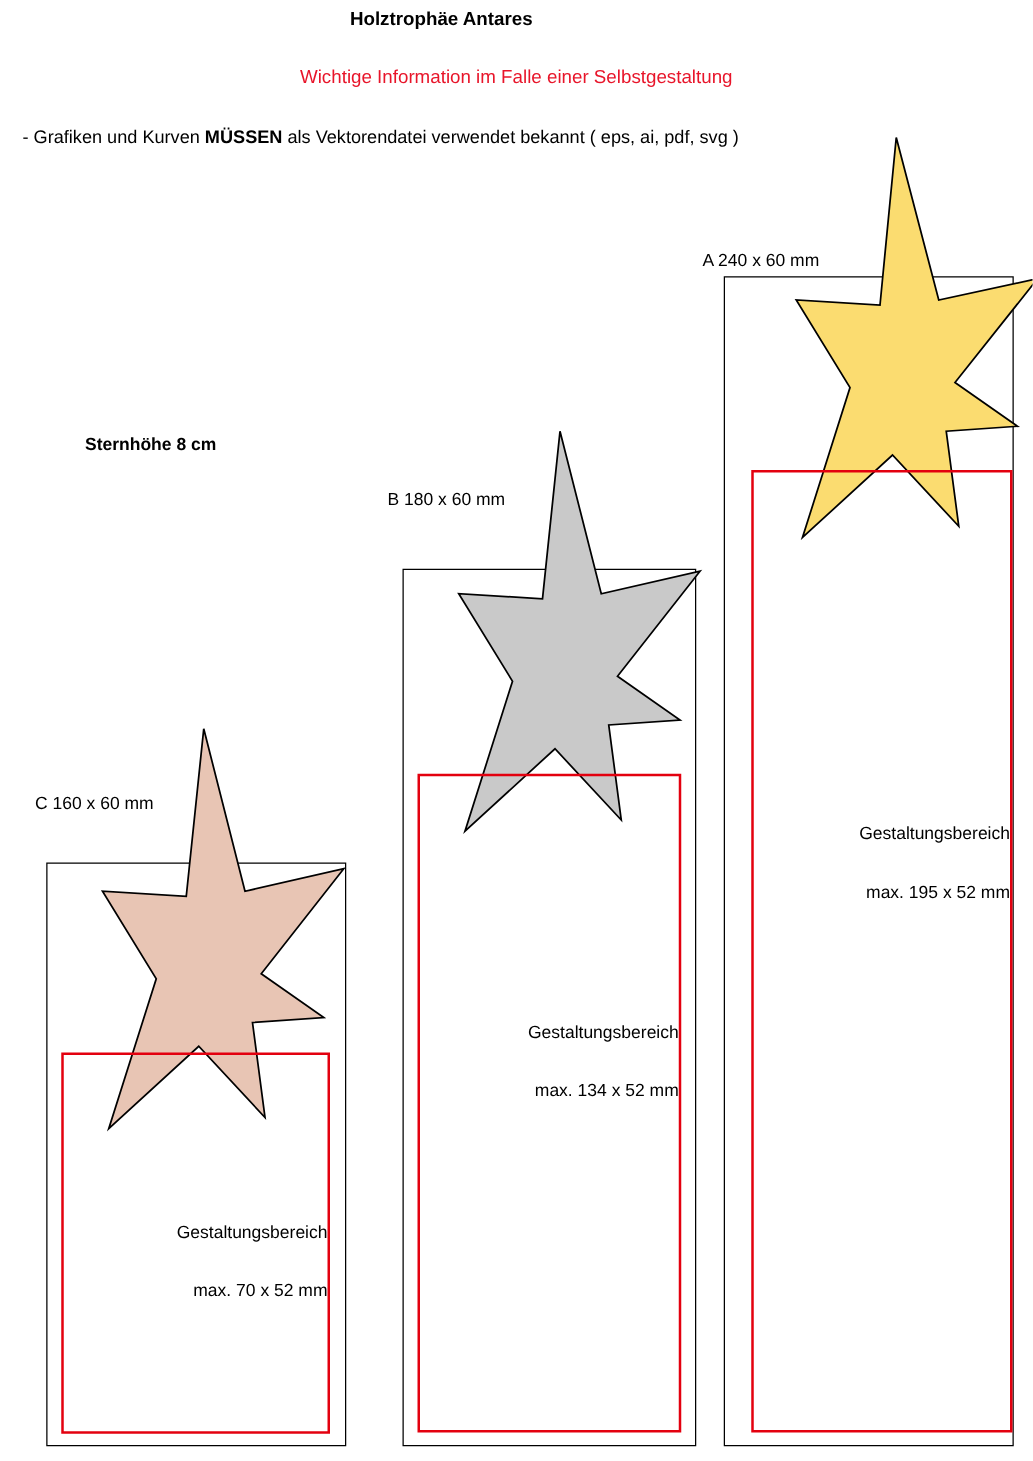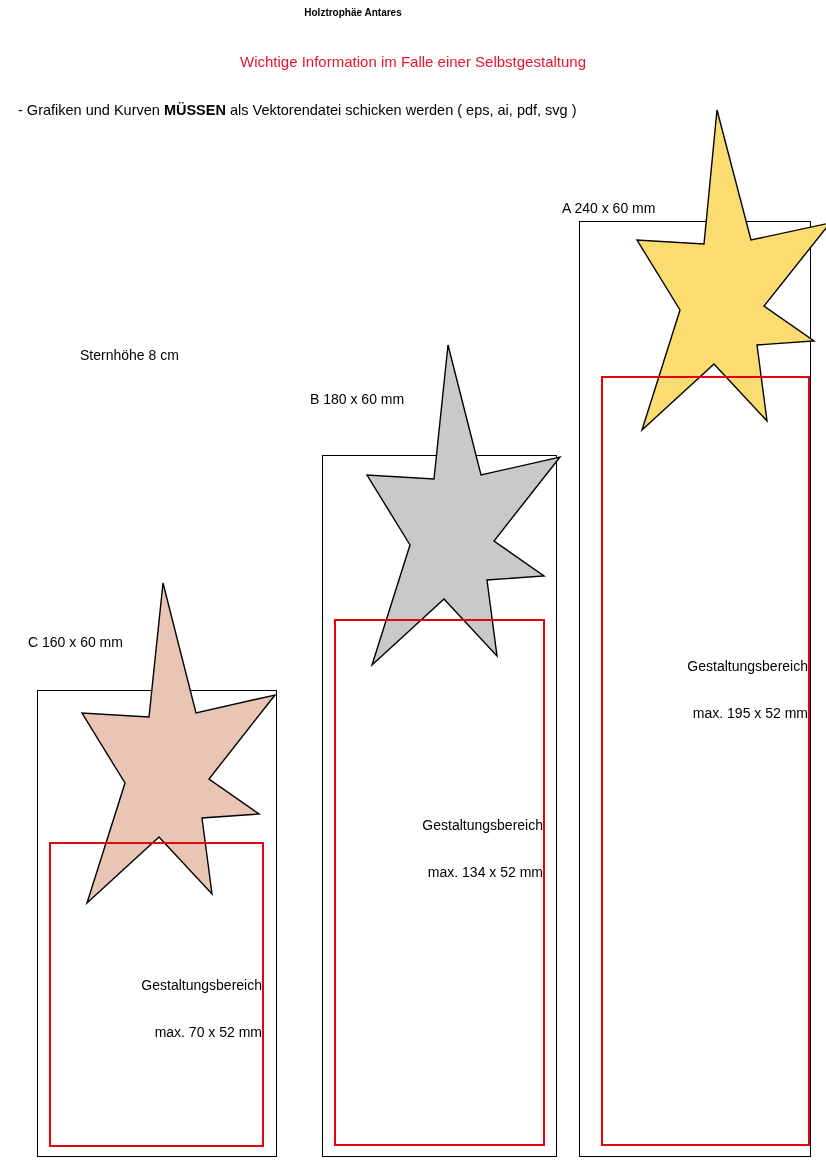--- a/index.html
+++ b/index.html
@@ -6,35 +6,36 @@
   body{
     width:826px;height:1169px;
     background:#ffffff;
     font-family:"Liberation Sans", sans-serif;
     color:#000000;
     position:relative;
     overflow:hidden;
   }
   .title{
     position:absolute;top:7px;left:0;width:706px;
-    text-align:center;font-size:10px;font-weight:bold;
+    text-align:center;font-size:15px;font-weight:bold;
   }
   .subtitle{
     position:absolute;top:53px;left:0;width:826px;
     text-align:center;font-size:15px;color:#e8152a;
   }
   .bullets{
     position:absolute;top:95px;left:18px;width:700px;
     font-size:14.5px;line-height:30px;
   }
   .bullets div{white-space:nowrap;}
   .bullets b{font-weight:bold;}
   .starheight{
-    position:absolute;top:347px;left:80px;
+    position:absolute;top:347px;left:68px;
     font-size:14px;
+    font-weight:bold;
   }
   .lbl{position:absolute;font-size:14px;white-space:nowrap;}
   .plaque{
     position:absolute;
     border:1px solid #000000;
     background:#ffffff;
     box-sizing:border-box;
   }
   .area{
     position:absolute;
@@ -52,21 +53,21 @@
   svg.star{position:absolute;overflow:visible;}
 </style>
 </head>
 <body>
 
 <div class="title">Holztrophäe Antares</div>
 <div class="subtitle">Wichtige Information im Falle einer Selbstgestaltung</div>
 
 <div class="bullets">
   <div>
-    <span>- Grafiken und Kurven </span><b>MÜSSEN</b><span> als Vektorendatei schicken werden ( eps, ai, pdf, svg )</span>
+    <span>- Grafiken und Kurven </span><b>MÜSSEN</b><span> als Vektorendatei verwendet bekannt ( eps, ai, pdf, svg )</span>
   </div>
 </div>
 
 <div class="starheight">Sternhöhe  8 cm</div>
 
 <div class="lbl" style="top:200px;left:562px;">A 240 x 60 mm</div>
 
 <div class="plaque" style="top:221px;left:579px;width:232px;height:936px;"></div>
 
 <svg class="star" style="top:110px;left:620px;width:210px;height:330px;" viewBox="0 0 210 330">

